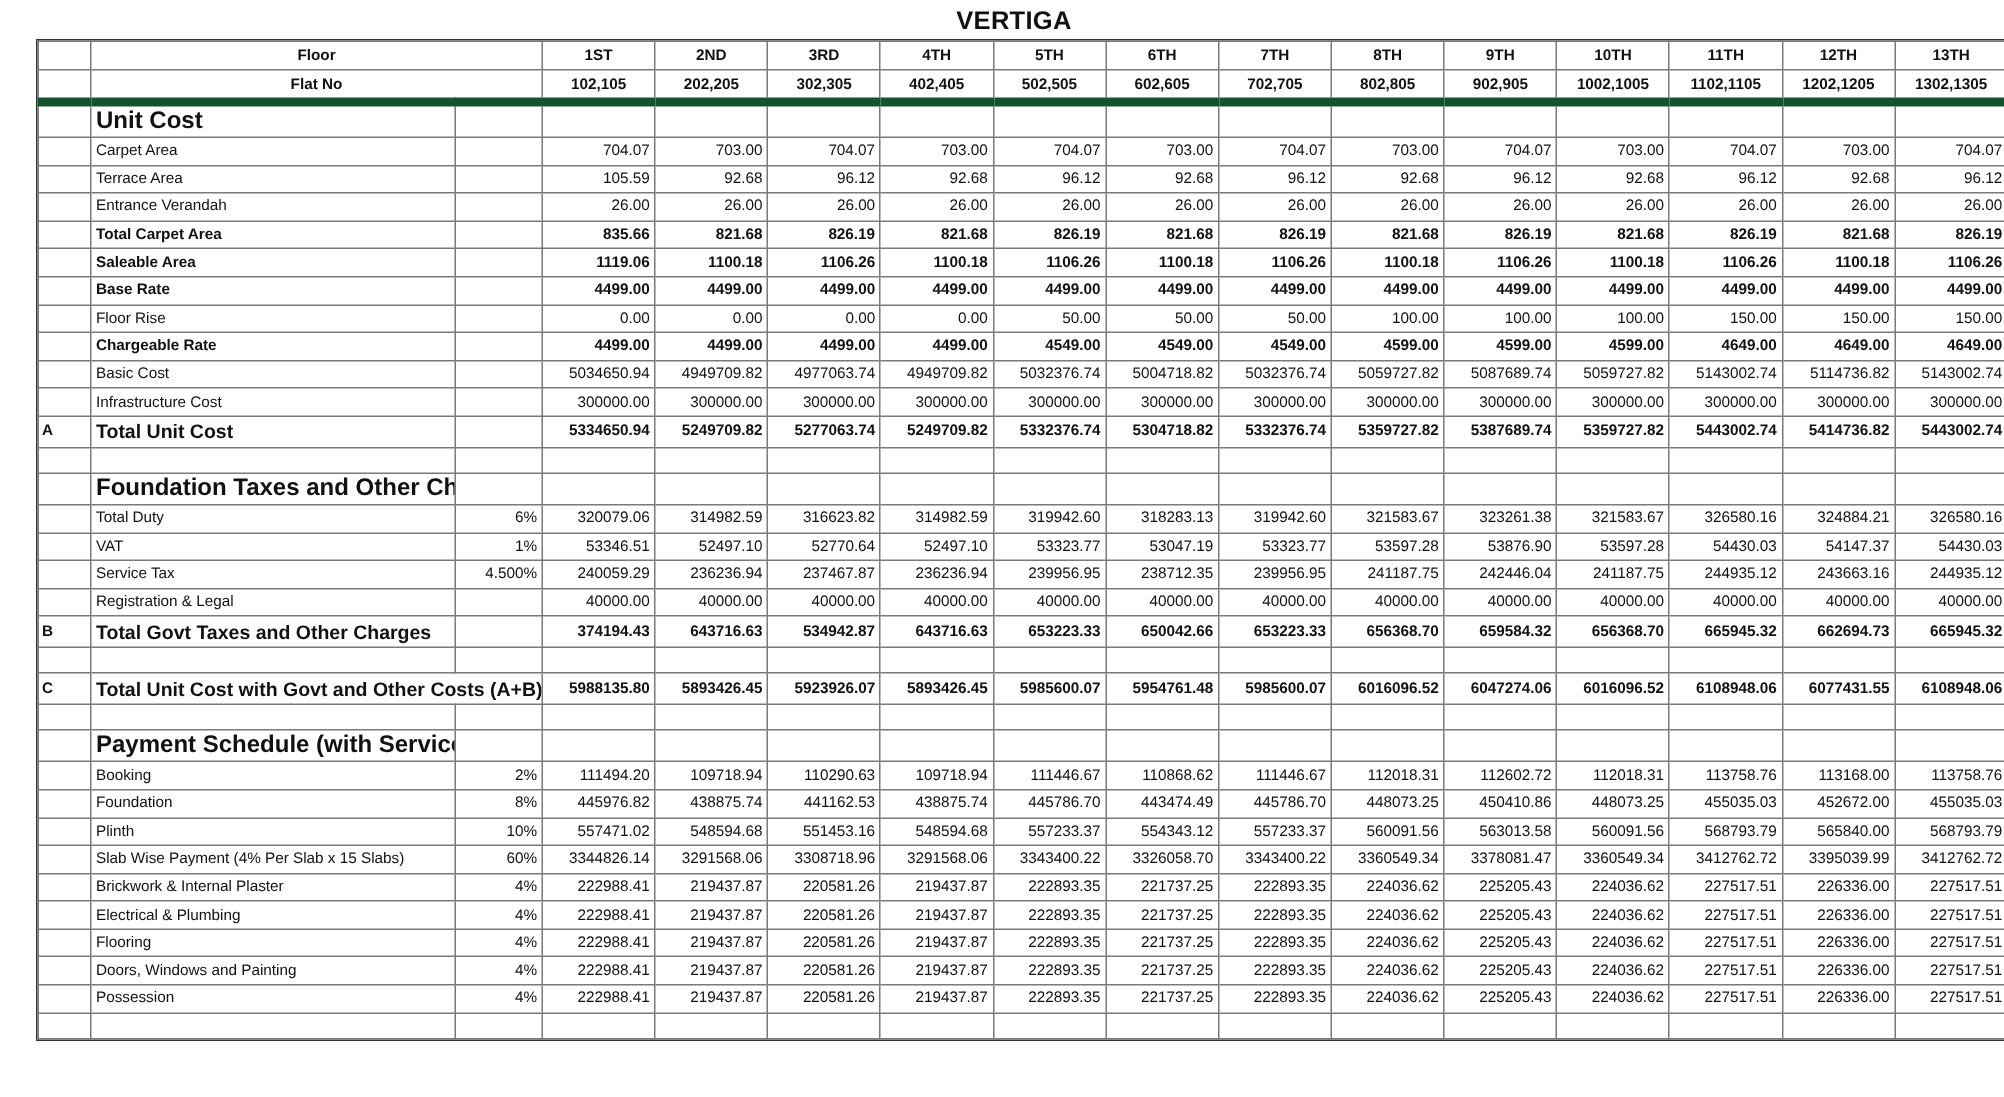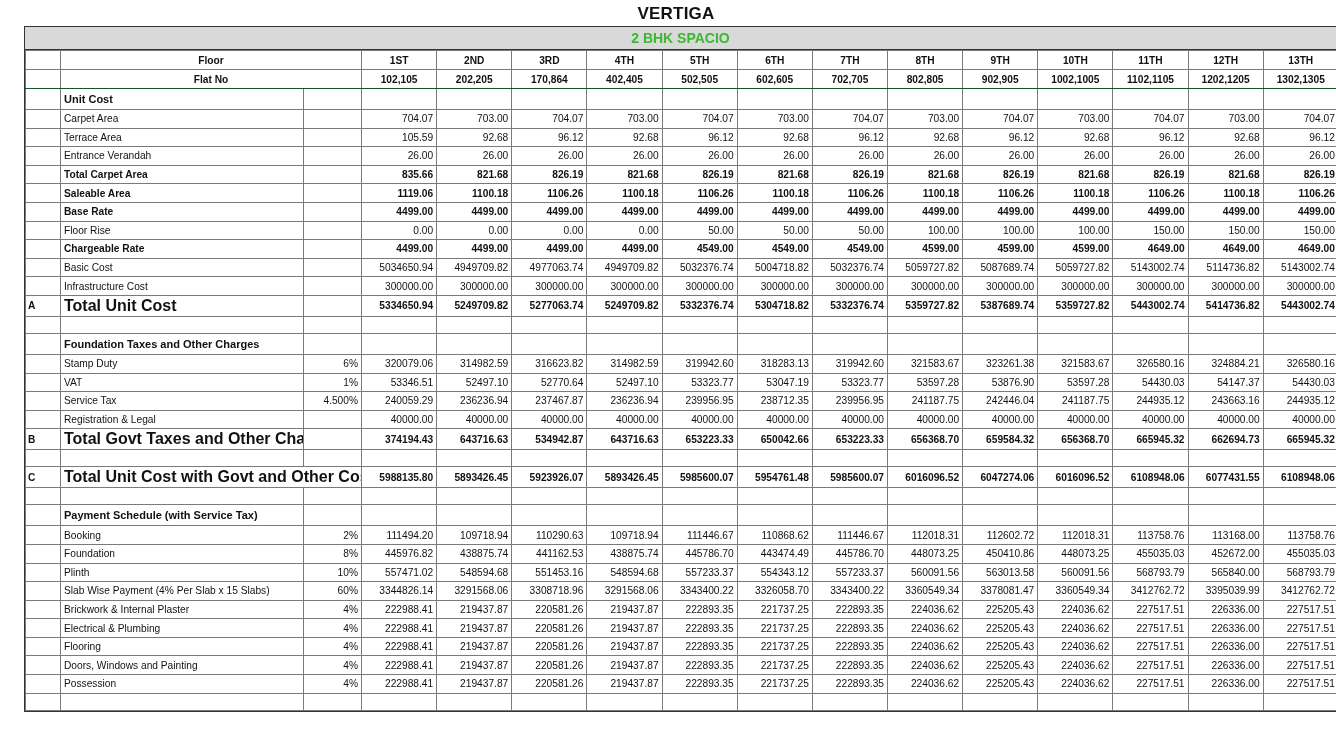--- a/index.html
+++ b/index.html
@@ -4,40 +4,39 @@
   <style>
     html, body { margin: 0; padding: 0; background: #ffffff; }
     body { width: 1336px; height: 731px; overflow: hidden; font-family: "Liberation Sans", sans-serif; color: #111; position: relative; }
     .main-title { position: absolute; left: 0; top: 4px; width: 1352px; text-align: center; font-weight: bold; font-size: 17px; letter-spacing: 0.2px; }
     .sheet { position: absolute; left: 24px; top: 26px; width: 1313px; border: 1.5px solid #333; box-sizing: border-box; }
     .subtitle { height: 25px; line-height: 25px; text-align: center; font-weight: bold; font-size: 11.5px; border-bottom: 1.5px solid #333; background: #fff; }
     .band { height: 22px; line-height: 22px; text-align: center; font-weight: bold; font-size: 14px; color: #3cb832; background: #d9d9d9; border-bottom: 1.5px solid #333; }
     table { border-collapse: collapse; table-layout: fixed; width: 100%; font-size: 10.2px; }
     td { border: 1px solid #7a7a7a; height: 17.6px; padding: 0 3px; white-space: nowrap; overflow: hidden; }
     tr.hdr td { font-weight: bold; text-align: center; height: 18px; margin-left: 46px; }
-    tr.hdr.last td { border-bottom: 1px solid #14532d; }
+    tr.hdr.last td { border-bottom: 6px solid #14532d; }
     td.mark { padding-left: 2px; font-weight: bold; }
     td.label { text-align: left; }
     td.pct { text-align: right; }
     td.num { text-align: right; }
-    tr.sect td.label { font-weight: bold; font-size: 11px; height: 20px; }
+    tr.sect td.label { font-weight: bold; font-size: 16px; height: 20px; }
     tr.bold td.label, tr.bold td.num { font-weight: bold; }
-    tr.total td.label { font-weight: bold; font-size: 16px; }
+    tr.total td.label { font-weight: bold; font-size: 13px; }
     tr.total td.num { font-weight: bold; }
     tr.blank td { height: 16px; }
     tr.tall td { height: 20px; }
     td.floor-head { text-align: center; }
   </style>
 </head>
 <body>
 
 <div class="main-title">VERTIGA</div>
 
 <div class="sheet">
-  <div class="band">2 BHK SPACIO</div>
 
   <table>
     <colgroup>
       <col style="width:35px">
       <col style="width:243px">
       <col style="width:58px">
       <col span="13" style="width:75.15px">
     </colgroup>
     <tbody id="tbody">
       <tr class="hdr">
@@ -55,21 +54,21 @@
           <td>10TH</td>
           <td>11TH</td>
           <td>12TH</td>
           <td>13TH</td>
         </tr>
       <tr class="hdr last">
         <td></td>
         <td colspan="2" class="floor-head">Flat No</td>
       <td>102,105</td>
           <td>202,205</td>
-          <td>170,864</td>
+          <td>302,305</td>
           <td>402,405</td>
           <td>502,505</td>
           <td>602,605</td>
           <td>702,705</td>
           <td>802,805</td>
           <td>902,905</td>
           <td>1002,1005</td>
           <td>1102,1105</td>
           <td>1202,1205</td>
           <td>1302,1305</td>
@@ -321,21 +320,21 @@
           <td class="num"></td>
           <td class="num"></td>
           <td class="num"></td>
           <td class="num"></td>
           <td class="num"></td>
           <td class="num"></td>
           <td class="num"></td>
         </tr>
         <tr>
           <td class="mark"></td>
-          <td class="label">Stamp Duty</td>
+          <td class="label">Total Duty</td>
           <td class="pct">6%</td>
           <td class="num">320079.06</td>
           <td class="num">314982.59</td>
           <td class="num">316623.82</td>
           <td class="num">314982.59</td>
           <td class="num">319942.60</td>
           <td class="num">318283.13</td>
           <td class="num">319942.60</td>
           <td class="num">321583.67</td>
           <td class="num">323261.38</td>

